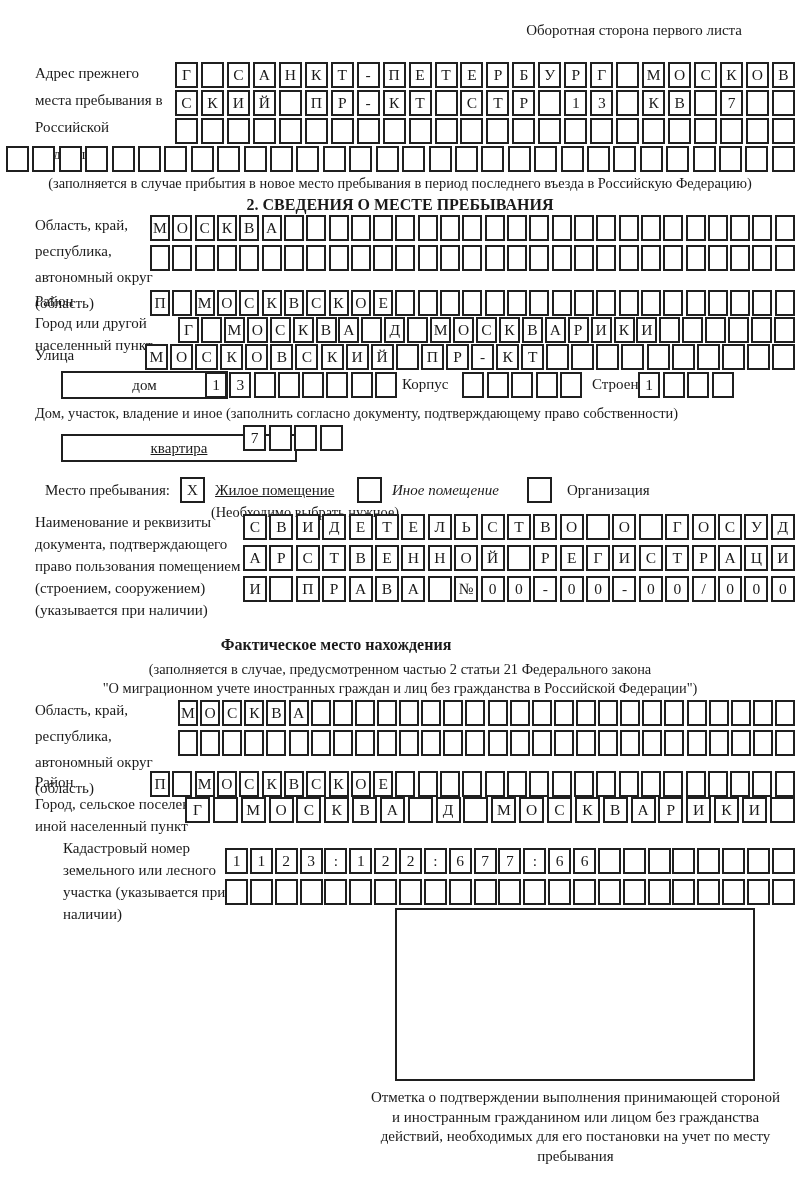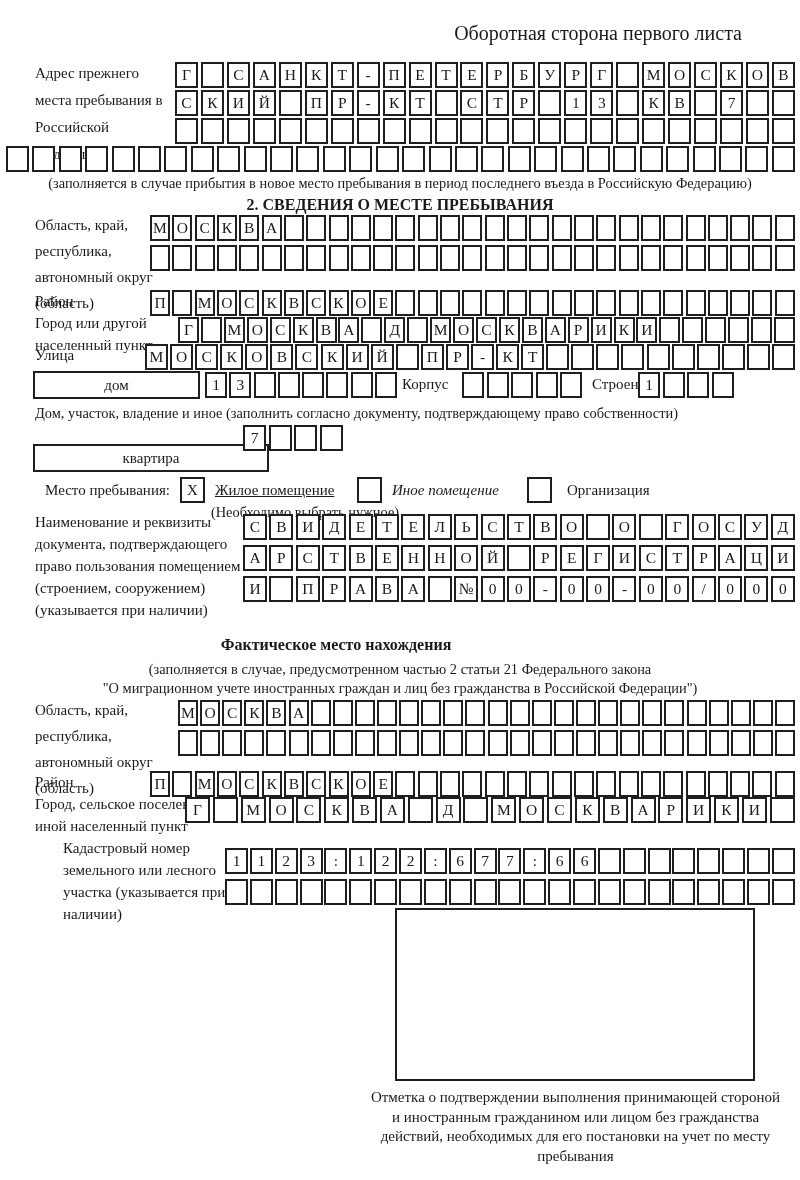--- a/index.html
+++ b/index.html
@@ -18,35 +18,35 @@
   .grid { position:absolute; display:flex; justify-content:space-between; }
   .cell {
     box-sizing:border-box; flex:0 0 auto; width:var(--cw,23px); height:26px;
     border:2px solid #1f1f1f; background:#fff;
     display:flex; align-items:center; justify-content:center;
     font-size:15.5px; line-height:1;
   }
   .widebox {
     position:absolute; box-sizing:border-box; height:28px;
     border:2px solid #1f1f1f; background:#fff;
-    display:flex; align-items:center; justify-content:center; font-size:15px;
+    display:flex; align-items:center; justify-content:center; font-size:15px;margin-left:28px;
   }
   .cb {
     position:absolute; box-sizing:border-box; width:25px; height:26px;
     border:2px solid #1f1f1f; display:flex; align-items:center; justify-content:center;
     font-size:15px;
   }
   .stampbox { position:absolute; box-sizing:border-box; border:2px solid #1f1f1f; background:#fff; }
 </style>
 </head>
 <body>
 
 <div class="page">
 
-  <div class="abs" style="right:58px; top:22px; font-size:20px;">Оборотная сторона первого листа</div>
+  <div class="abs" style="right:58px; top:22px; font-size:15px;">Оборотная сторона первого листа</div>
 
   <div class="abs label" style="left:35px; top:60px; width:142px;">Адрес прежнего места пребывания в Российской Федерации</div>
   <div class="grid" style="left:175px; top:62px; width:620px; --cw:23px;">
       <div class="cell">Г</div>
       <div class="cell"></div>
       <div class="cell">С</div>
       <div class="cell">А</div>
       <div class="cell">Н</div>
       <div class="cell">К</div>
       <div class="cell">Т</div>
@@ -335,21 +335,21 @@
     </div>
   <div class="abs label" style="left:560px; top:371px;padding-left:32px;">Строение</div>
   <div class="grid" style="left:638px; top:372px; width:96px; --cw:22px;">
       <div class="cell">1</div>
       <div class="cell"></div>
       <div class="cell"></div>
       <div class="cell"></div>
     </div>
   <div class="abs caption" style="left:35px; top:404px; width:760px;">Дом, участок, владение и иное (заполнить согласно документу, подтверждающему право собственности)</div>
 
-  <div class="widebox" style="left:33px; top:444px; width:236px;">квартира</div>
+  <div class="widebox" style="left:33px; top:434px; width:236px;text-decoration:underline;">квартира</div>
   <div class="grid" style="left:243px; top:425px; width:100px; --cw:23px;">
       <div class="cell">7</div>
       <div class="cell"></div>
       <div class="cell"></div>
       <div class="cell"></div>
     </div>
 
   <div class="abs" style="left:35px; top:477px; width:730px; height:26px;">
     <span class="abs label" style="left:10px; top:0;">Место пребывания:</span>
     <div class="cb" style="left:145px; top:0;">X</div>

